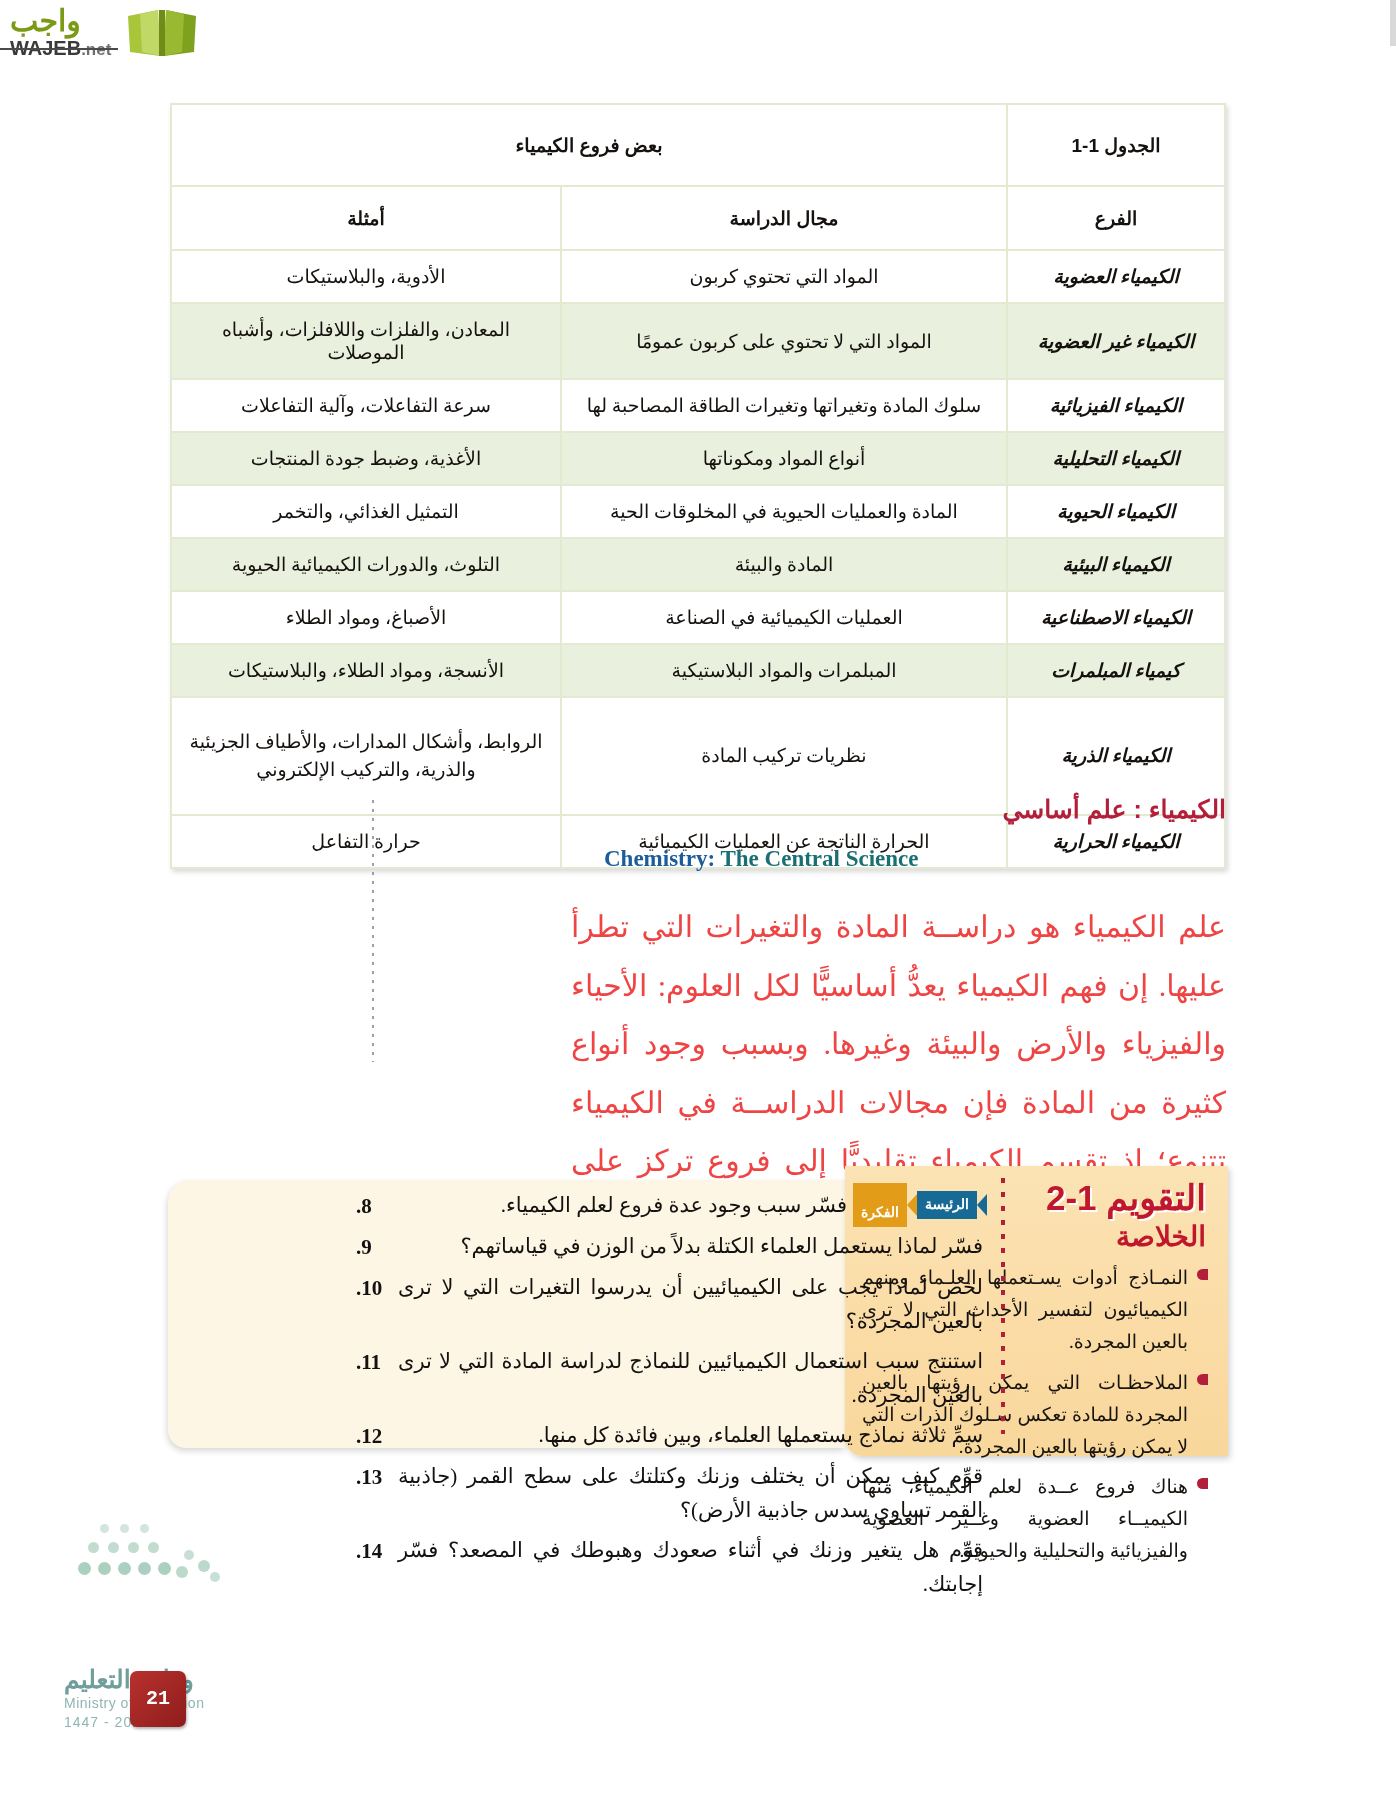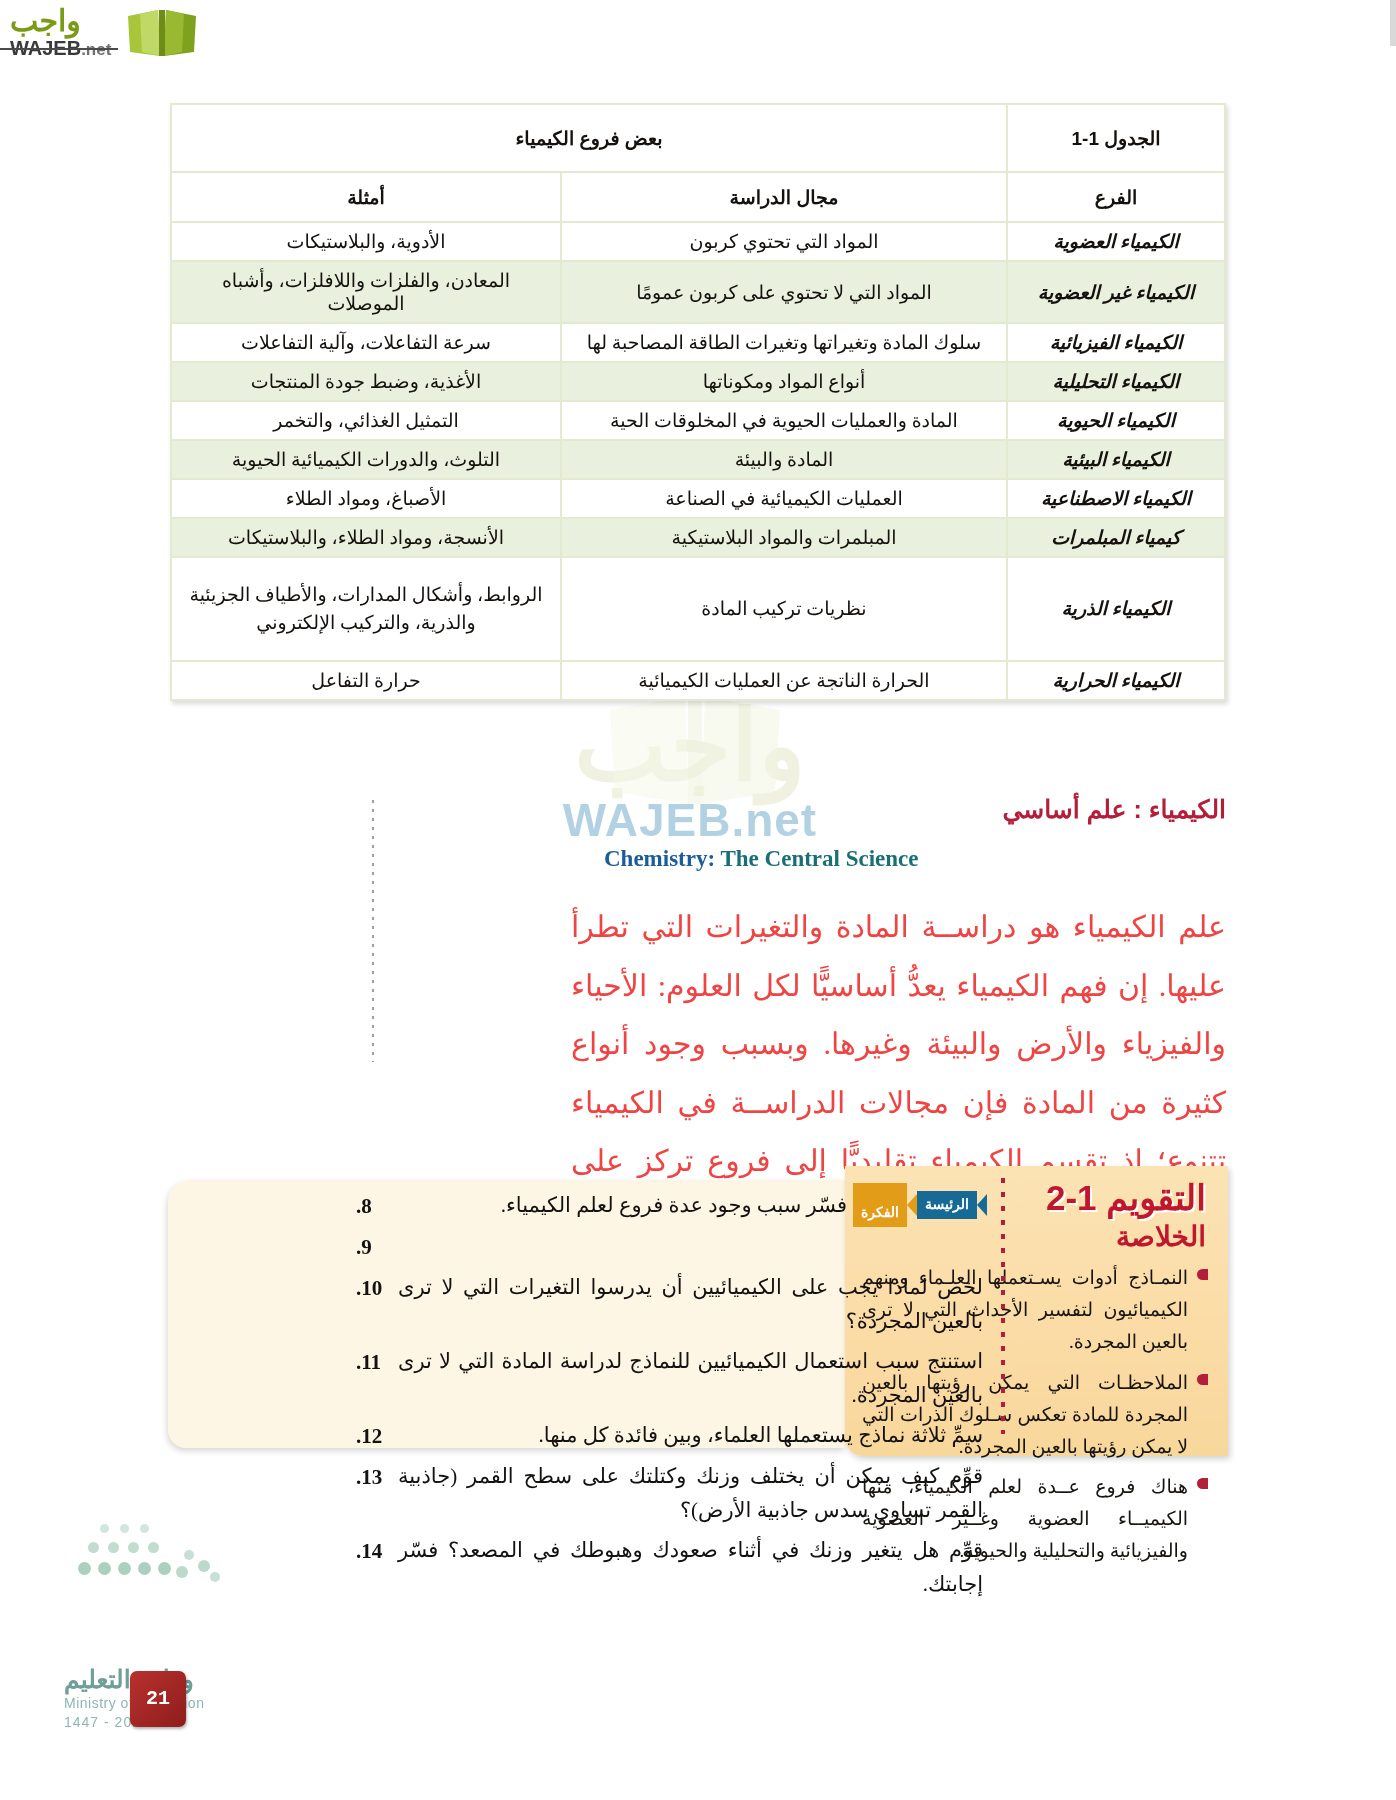--- a/index.html
+++ b/index.html
@@ -39,21 +39,21 @@
   .bw-book{position:absolute;left:195px;top:-8px;width:180px;height:120px;opacity:.55;}
 
   
   .table-wrap{position:absolute;right:170px;top:103px;width:1056px;}
   table.branch{
     border-collapse:separate;border-spacing:2px;width:100%;
     background:#e4ead2;
     box-shadow:2px 3px 5px rgba(0,0,0,.15);
   }
   table.branch td,table.branch th{
-    padding:7px 12px;font-size:19px;color:#15110e;
+    padding:14px 12px;font-size:19px;color:#15110e;
     vertical-align:middle;background:#ffffff;
   }
   .hdr-title{
     background:#ffffff;color:#1f3a7a;font-weight:bold;font-size:24px;
     text-align:center;height:52px;
     font-family:"Liberation Sans",sans-serif;
   }
   .hdr-num{
     background:#2b4091;color:#ffffff;font-weight:bold;font-size:26px;
     text-align:center;width:192px;
@@ -326,20 +326,21 @@
       <span class="idea-badge">
         <span class="b1">الفكرة</span>
         <span class="chev"></span>
         <span class="b2">الرئيسة</span>
         <span class="chev2"></span>
       </span><span>فسّر سبب وجود عدة فروع لعلم الكيمياء.</span>
     </div>
   </div>
   <div class="qrow">
     <div class="qnum">9.</div>
+    <div class="qtext">فسّر لماذا يستعمل العلماء الكتلة بدلاً من الوزن في قياساتهم؟</div>
   </div>
   <div class="qrow">
     <div class="qnum">10.</div>
     <div class="qtext">لخص لماذا يجب على الكيميائيين أن يدرسوا التغيرات التي لا ترى بالعين المجردة؟</div>
   </div>
   <div class="qrow">
     <div class="qnum">11.</div>
     <div class="qtext">استنتج سبب استعمال الكيميائيين للنماذج لدراسة المادة التي لا ترى بالعين المجردة.</div>
   </div>
   <div class="qrow">

